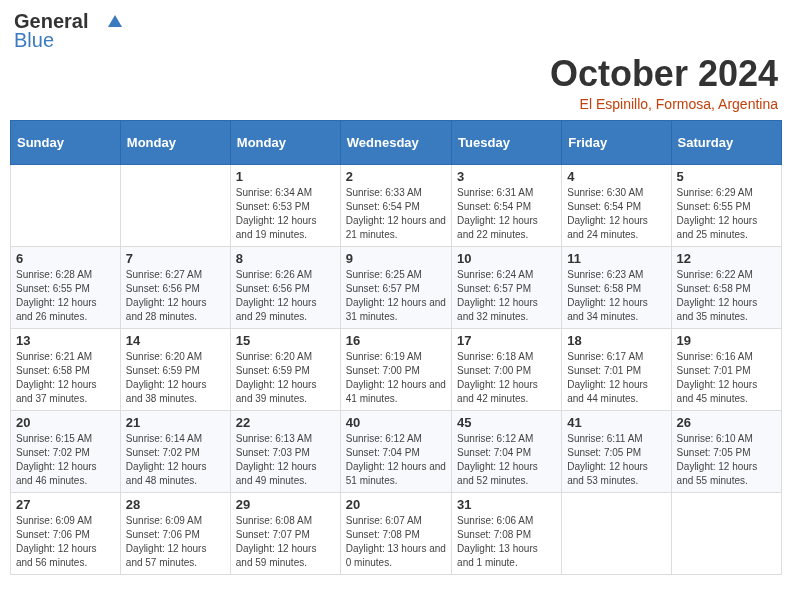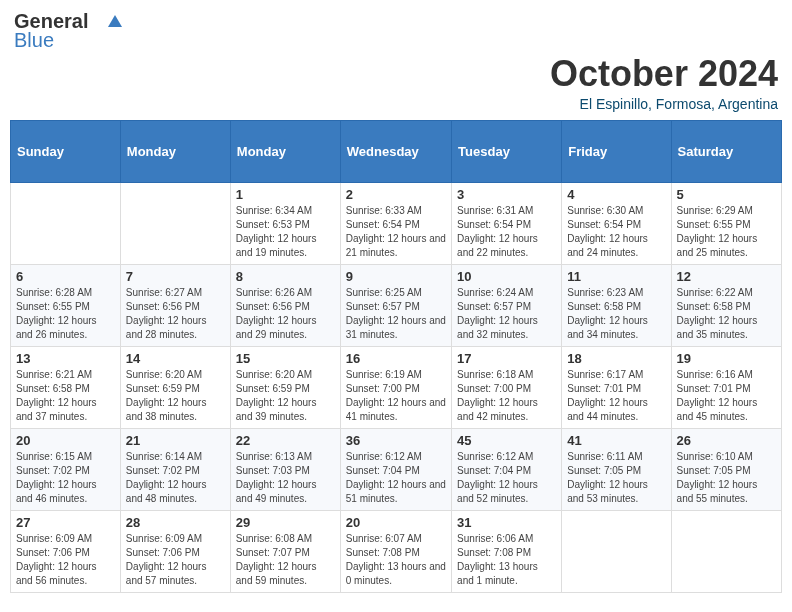--- a/index.html
+++ b/index.html
@@ -27,33 +27,33 @@
     }
     .month-title {
       font-size: 36px;
       font-weight: bold;
       color: #333;
       line-height: 1.1;
       margin-top: 44px;
     }
     .subtitle {
       font-size: 14px;
-      color: #0c4a6e;
+      color: #c2410c;
       margin-top: 2px;
     }
     .calendar {
       width: 100%;
       border-collapse: collapse;
       border: 1px solid #ccc;
     }
     .calendar th {
       background-color: #3a7bbf;
       color: white;
       text-align: left;
-      padding: 23px 6px;
+      padding: 14px 6px;
       font-size: 13px;
       font-weight: bold;
       border: 1px solid #2a6aae;
     }
     .calendar td {
       vertical-align: top;
       padding: 4px 5px;
       border: 1px solid #ddd;
       font-size: 10.5px;
       color: #333;
@@ -136,21 +136,21 @@
         <td><span class="day-number">15</span><span class="day-info">Sunrise: 6:20 AM<br>Sunset: 6:59 PM<br>Daylight: 12 hours and 39 minutes.</span></td>
         <td><span class="day-number">16</span><span class="day-info">Sunrise: 6:19 AM<br>Sunset: 7:00 PM<br>Daylight: 12 hours and 41 minutes.</span></td>
         <td><span class="day-number">17</span><span class="day-info">Sunrise: 6:18 AM<br>Sunset: 7:00 PM<br>Daylight: 12 hours and 42 minutes.</span></td>
         <td><span class="day-number">18</span><span class="day-info">Sunrise: 6:17 AM<br>Sunset: 7:01 PM<br>Daylight: 12 hours and 44 minutes.</span></td>
         <td><span class="day-number">19</span><span class="day-info">Sunrise: 6:16 AM<br>Sunset: 7:01 PM<br>Daylight: 12 hours and 45 minutes.</span></td>
       </tr>
       <tr>
         <td><span class="day-number">20</span><span class="day-info">Sunrise: 6:15 AM<br>Sunset: 7:02 PM<br>Daylight: 12 hours and 46 minutes.</span></td>
         <td><span class="day-number">21</span><span class="day-info">Sunrise: 6:14 AM<br>Sunset: 7:02 PM<br>Daylight: 12 hours and 48 minutes.</span></td>
         <td><span class="day-number">22</span><span class="day-info">Sunrise: 6:13 AM<br>Sunset: 7:03 PM<br>Daylight: 12 hours and 49 minutes.</span></td>
-        <td><span class="day-number">36</span><span class="day-info">Sunrise: 6:12 AM<br>Sunset: 7:04 PM<br>Daylight: 12 hours and 51 minutes.</span></td>
+        <td><span class="day-number">40</span><span class="day-info">Sunrise: 6:12 AM<br>Sunset: 7:04 PM<br>Daylight: 12 hours and 51 minutes.</span></td>
         <td><span class="day-number">45</span><span class="day-info">Sunrise: 6:12 AM<br>Sunset: 7:04 PM<br>Daylight: 12 hours and 52 minutes.</span></td>
         <td><span class="day-number">41</span><span class="day-info">Sunrise: 6:11 AM<br>Sunset: 7:05 PM<br>Daylight: 12 hours and 53 minutes.</span></td>
         <td><span class="day-number">26</span><span class="day-info">Sunrise: 6:10 AM<br>Sunset: 7:05 PM<br>Daylight: 12 hours and 55 minutes.</span></td>
       </tr>
       <tr>
         <td><span class="day-number">27</span><span class="day-info">Sunrise: 6:09 AM<br>Sunset: 7:06 PM<br>Daylight: 12 hours and 56 minutes.</span></td>
         <td><span class="day-number">28</span><span class="day-info">Sunrise: 6:09 AM<br>Sunset: 7:06 PM<br>Daylight: 12 hours and 57 minutes.</span></td>
         <td><span class="day-number">29</span><span class="day-info">Sunrise: 6:08 AM<br>Sunset: 7:07 PM<br>Daylight: 12 hours and 59 minutes.</span></td>
         <td><span class="day-number">20</span><span class="day-info">Sunrise: 6:07 AM<br>Sunset: 7:08 PM<br>Daylight: 13 hours and 0 minutes.</span></td>
         <td><span class="day-number">31</span><span class="day-info">Sunrise: 6:06 AM<br>Sunset: 7:08 PM<br>Daylight: 13 hours and 1 minute.</span></td>

